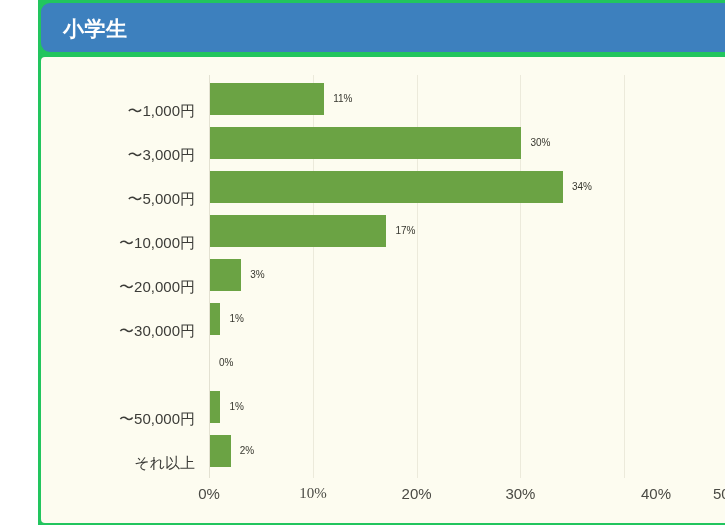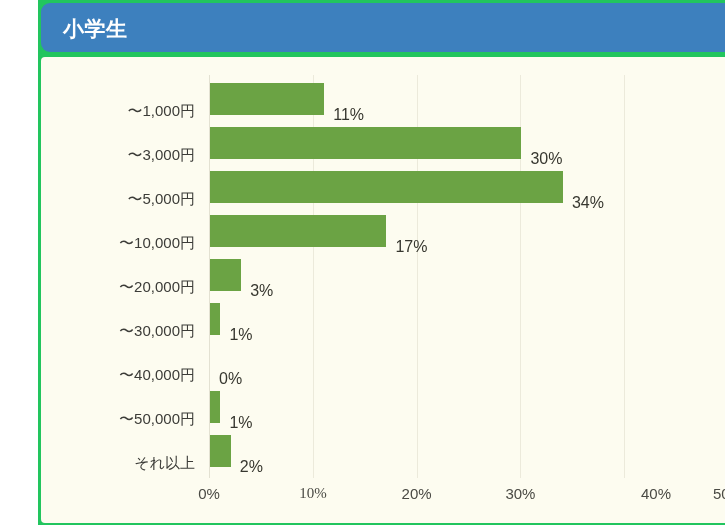--- a/index.html
+++ b/index.html
@@ -102,24 +102,24 @@
   }
   .bar {
     position: absolute;
     left: 169px;
     top: 0;
     height: 32px;
     background: #6ba344;
   }
   .value-label {
     position: absolute;
-    top: 16px;
+    top: 0;
     height: 32px;
     line-height: 32px;
-    font-size: 16px;
+    font-size: 10px;
     color: #37372f;
     white-space: nowrap;
   }
 </style>
 </head>
 <body>
 
 <div id="widget">
 
   <div id="header-bar">
@@ -169,21 +169,20 @@
           <div class="cat-label">〜20,000円</div>
           <div class="bar" style="width: 31.14px; background: rgb(107, 163, 68);"></div>
           <div class="value-label" style="left: 209.14px;">3%</div>
         </div>
         <div class="bar-row" style="top: 246px;">
           <div class="cat-label">〜30,000円</div>
           <div class="bar" style="width: 10.38px; background: rgb(107, 163, 68);"></div>
           <div class="value-label" style="left: 188.38px;">1%</div>
         </div>
         <div class="bar-row" style="top: 290px;">
-          <div class="cat-label">〜40,000円</div>
           <div class="value-label" style="left: 178px;">0%</div>
         </div>
         <div class="bar-row" style="top: 334px;">
           <div class="cat-label">〜50,000円</div>
           <div class="bar" style="width: 10.38px; background: rgb(107, 163, 68);"></div>
           <div class="value-label" style="left: 188.38px;">1%</div>
         </div>
         <div class="bar-row" style="top: 378px;">
           <div class="cat-label">それ以上</div>
           <div class="bar" style="width: 20.76px; background: rgb(107, 163, 68);"></div>

